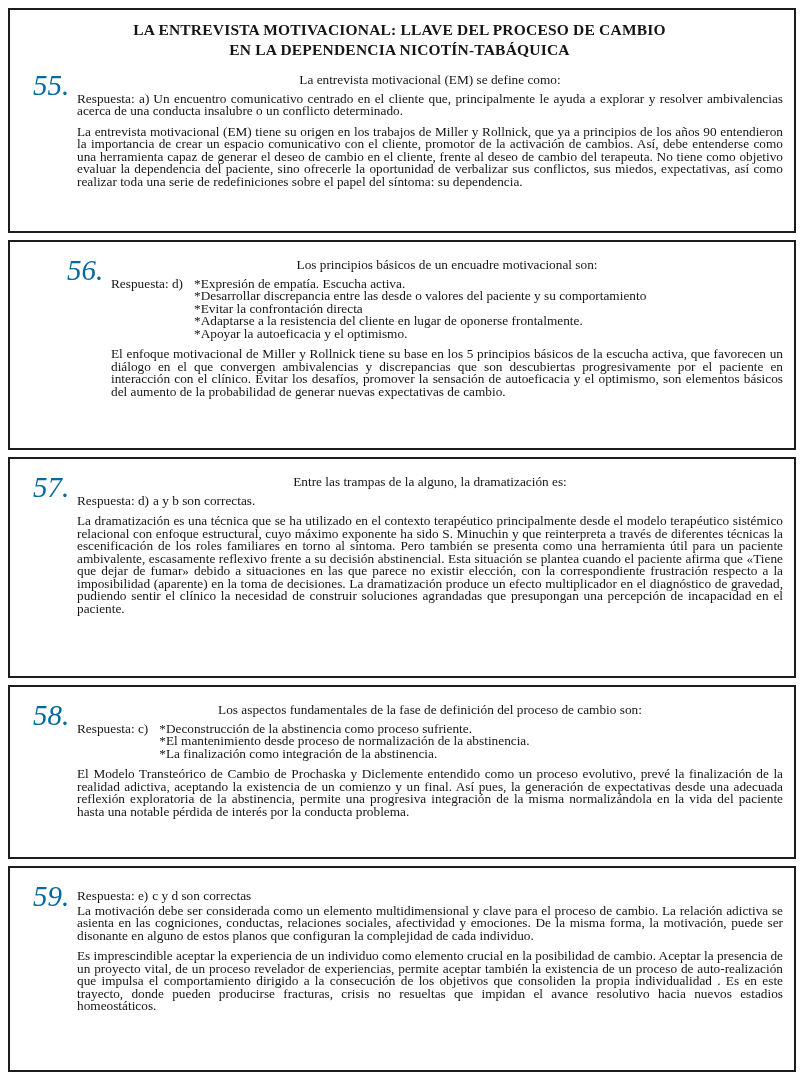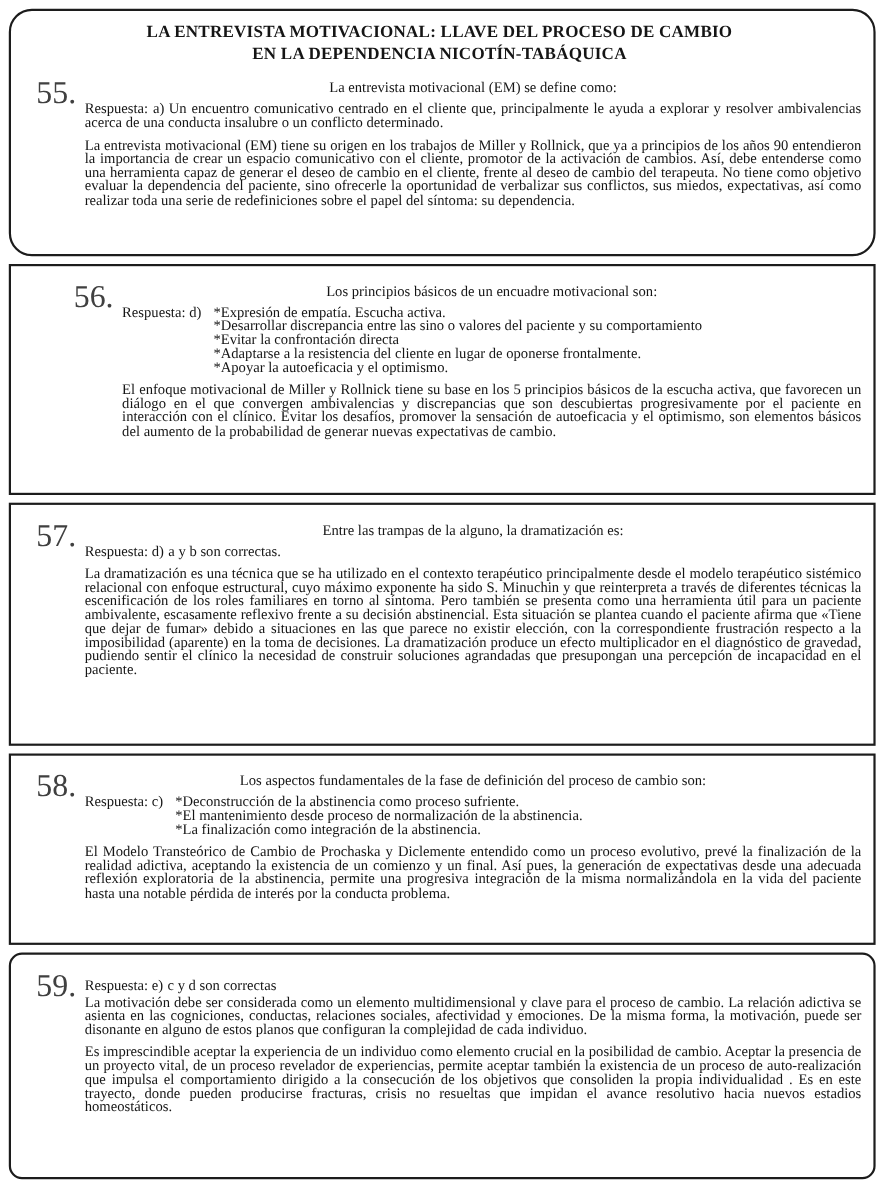--- a/index.html
+++ b/index.html
@@ -21,22 +21,22 @@
     padding: 8px 8px 5px 8px;
     background: #ffffff;
   }
   .qbox {
     box-sizing: border-box;
     border: 2px solid #1c1c1c;
     background: #ffffff;
     margin-bottom: 7px;
     padding: 12px 5px 12px 0;
   }
-  .qbox:last-child { margin-bottom: 0; border-radius: 12px; }
-  .qbox-1 { min-height: 225px; padding-top: 8px; border-radius: 21px; }
+  .qbox:last-child { margin-bottom: 0; }
+  .qbox-1 { min-height: 225px; padding-top: 8px; }
   .qbox-2 { min-height: 210px; padding-top: 16px; padding-left: 34px; }
   .qbox-3 { min-height: 221px; padding-top: 16px; }
   .qbox-4 { min-height: 174px; padding-top: 16px; }
   .qbox-5 { min-height: 206px; padding-top: 16px; }
 
   .doc-title {
     text-align: center;
     font-weight: bold;
     font-size: 15.5px;
     line-height: 20px;
@@ -49,21 +49,22 @@
     align-items: flex-start;
   }
   .qnum {
     box-sizing: border-box;
     width: 67px;
     flex: 0 0 67px;
     padding-left: 23px;
     font-size: 29px;
     line-height: 26px;
     margin-top: -1px;
-    color: #404040;
+    color: #0369a1;
+    font-style: italic;
   }
   .qbody {
     flex: 1 1 auto;
     min-width: 0;
     padding-right: 6px;
     font-size: 13.3px;
     line-height: 12.5px;
   }
   .qtext {
     margin-top: 1px;
@@ -109,21 +110,21 @@
 
   <section class="qbox qbox-2">
     <div class="qrow">
       <div class="qnum">56.</div>
       <div class="qbody">
         <div class="qtext">Los principios básicos de un encuadre motivacional son:</div>
         <div class="answer answer-list">
           <span class="alabel">Respuesta: d)</span>
           <div class="aitems">
             <div class="aitem">*Expresión de empatía. Escucha activa.</div>
-            <div class="aitem">*Desarrollar discrepancia entre las sino o valores del paciente y su comportamiento</div>
+            <div class="aitem">*Desarrollar discrepancia entre las desde o valores del paciente y su comportamiento</div>
             <div class="aitem">*Evitar la confrontación directa</div>
             <div class="aitem">*Adaptarse a la resistencia del cliente en lugar de oponerse frontalmente.</div>
             <div class="aitem">*Apoyar la autoeficacia y el optimismo.</div>
           </div>
         </div>
         <p class="para">El enfoque motivacional de Miller y Rollnick tiene su base en los 5 principios básicos de la escucha activa, que favorecen un diálogo en el que convergen ambivalencias y discrepancias que son descubiertas progresivamente por el paciente en interacción con el clínico. Evitar los desafíos, promover la sensación de autoeficacia y el optimismo, son elementos básicos del aumento de la probabilidad de generar nuevas expectativas de cambio.</p>
       </div>
     </div>
   </section>
 

